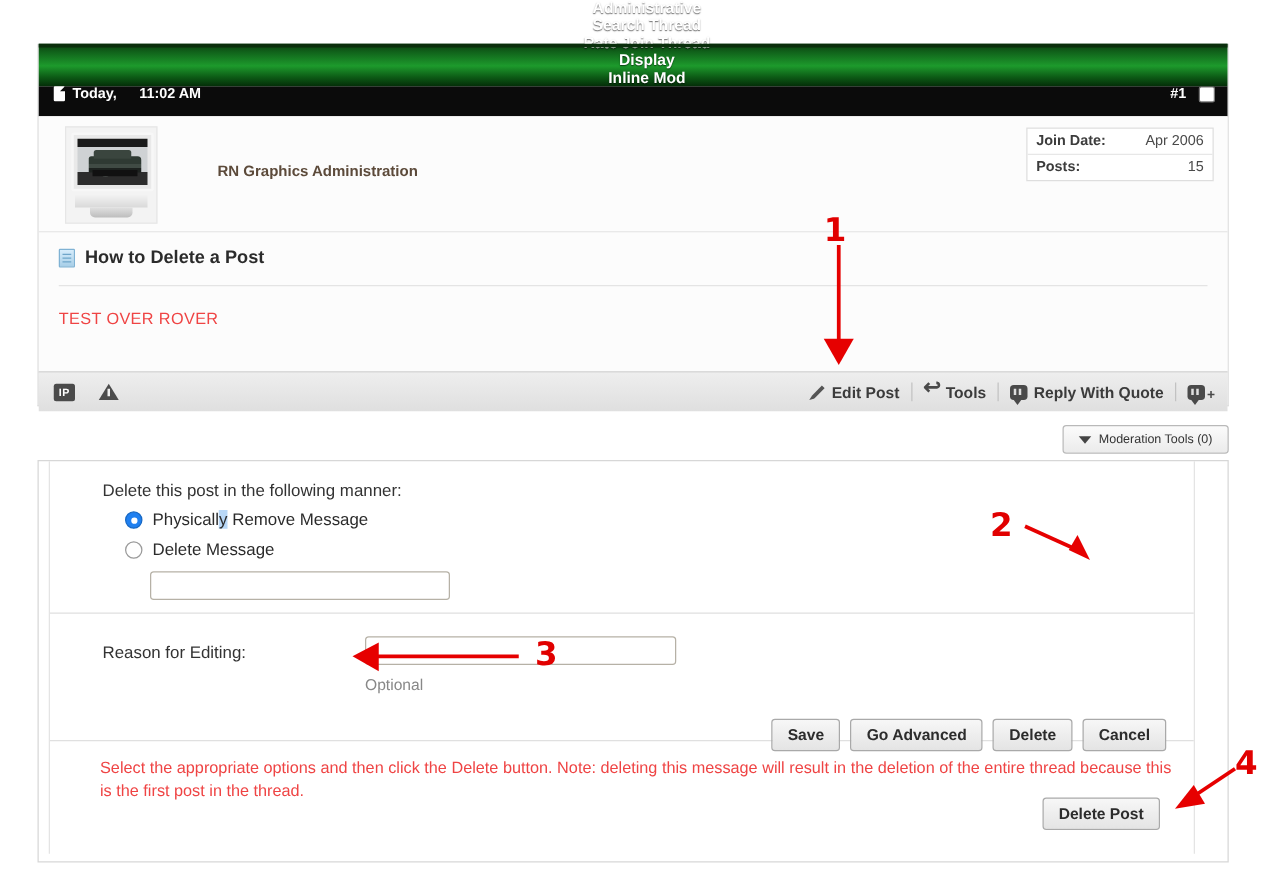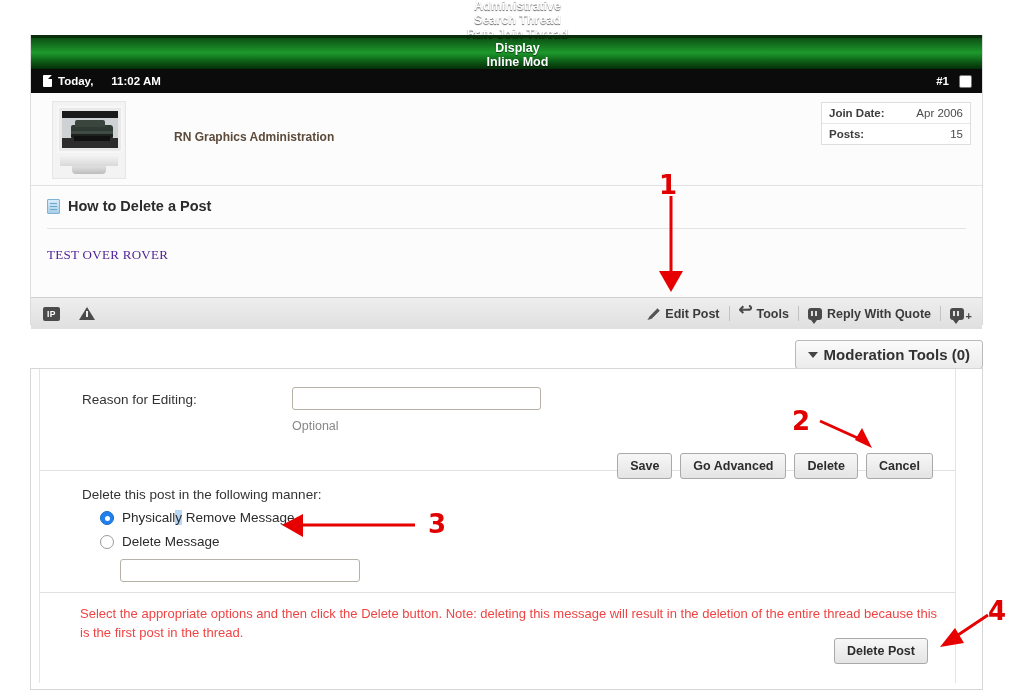--- a/index.html
+++ b/index.html
@@ -43,21 +43,21 @@
     background: #0a2e0c;
   }
   .navbar .nav-item {
     color: #ffffff; font-size: 12.5px; font-weight: bold;
     margin-left: 32px; white-space: nowrap;
     text-shadow: 0 1px 1px rgba(0,0,0,0.6);
     cursor: pointer;
   }
   .postbar {
     height: 24px; background: #0b0b0b;
-    display: flex; align-items: center;
+    display: flex; 
     padding: 0 10px 0 12px;
     color: #ffffff; font-size: 11.5px; font-weight: bold;
   }
   .postbar .doc-icon {
     display: inline-block; width: 9px; height: 12px;
     background: #ffffff; margin-right: 6px;
     border-radius: 1px; position: relative;
   }
   .postbar .doc-icon::after {
     content:""; position:absolute; right:0; top:0;
@@ -161,21 +161,21 @@
     background: linear-gradient(to bottom, #d6ecfb, #a8cfe8);
     border: 1px solid #7fb2d4; border-radius: 1px; position: relative;
   }
   .post-title-icon::after {
     content:""; position:absolute; left:2px; top:3px; right:2px; height:1px;
     background:#6ea5c9; box-shadow: 0 3px 0 #6ea5c9, 0 6px 0 #6ea5c9;
   }
   .post-title-text { font-size: 14.5px; font-weight: bold; color: #2b2b2b; }
   .post-content {
     position: absolute; left: 16px; top: 61px;
-    font-size: 13px; color: #4c1d95; letter-spacing: 0.3px; font-family: Liberation Serif, serif;
+    font-size: 13px; color: #ef4444; letter-spacing: 0.3px;
   }
 
   
   .controls-bar {
     position: relative; height: 32px;
     background: linear-gradient(to bottom, #eeeeee, #dfdfdf);
     border-top: 1px solid #cfcfcf;
     display: flex; align-items: center; padding: 0 12px;
   }
   .ctl-ip {
@@ -229,21 +229,21 @@
   .i-quoteplus .plus {
     position: absolute; right: -2px; bottom: -2px;
     font-size: 11px; font-weight: bold; color: #4a4a4a; line-height: 1;
   }
 
   
   .modtools {
     position: absolute; right: 30px; top: 340px;
     background: linear-gradient(to bottom, #fbfbfb, #ebebeb);
     border: 1px solid #b9b9b9; border-radius: 3px;
-    padding: 5px 12px; font-size: 15px; font-weight: bold; color: #333;
+    padding: 5px 12px; font-size: 10px; font-weight: normal; color: #333;
     cursor: pointer; display: flex; align-items: center; gap: 6px;
   }
   .caret-down {
     width: 0; height: 0;
     border-left: 5px solid transparent; border-right: 5px solid transparent;
     border-top: 6px solid #444;
   }
 
   
   .edit-panel {
@@ -420,49 +420,49 @@
     </div>
   </div>
 
   <div class="modtools">
     <span class="caret-down"></span>
     <span>Moderation Tools (0)</span>
   </div>
 
   <div class="edit-panel">
     <div class="edit-inner">
+
+      <div class="section delete-section">
+        <div class="del-heading">Delete this post in the following manner:</div>
+
+        <div class="radio-row r1">
+          <span class="radio checked"></span>
+          <span><span>Physicall</span><span class="sel-hl">y</span><span> Remove Message</span></span>
+        </div>
+
+        <div class="radio-row r2">
+          <span class="radio"></span>
+          <span>Delete Message</span>
+        </div>
+
+        <input class="del-input" type="text" value="" style="">
+      </div>
 
       <div class="section reason-section">
         <div class="reason-label">Reason for Editing:</div>
         <input class="reason-input" type="text" value="" style="">
         <div class="reason-optional">Optional</div>
         <div class="form-buttons">
           <button class="btn">Save</button>
           <button class="btn">Go Advanced</button>
           <button class="btn">Delete</button>
           <button class="btn">Cancel</button>
         </div>
       </div>
 
-      <div class="section delete-section">
-        <div class="del-heading">Delete this post in the following manner:</div>
-
-        <div class="radio-row r1">
-          <span class="radio checked"></span>
-          <span><span>Physicall</span><span class="sel-hl">y</span><span> Remove Message</span></span>
-        </div>
-
-        <div class="radio-row r2">
-          <span class="radio"></span>
-          <span>Delete Message</span>
-        </div>
-
-        <input class="del-input" type="text" value="" style="">
-      </div>
-
       <div class="note-section">
         <div class="note-text">Select the appropriate options and then click the Delete button. Note: deleting this message will result in the deletion of the entire thread because this is the first post in the thread.</div>
         <button class="btn delete-post-btn">Delete Post</button>
       </div>
 
     </div>
   </div>
 
   <div class="anno" style="left:0;top:0;width:1013px;height:700px;">
     <svg width="1013" height="700">

